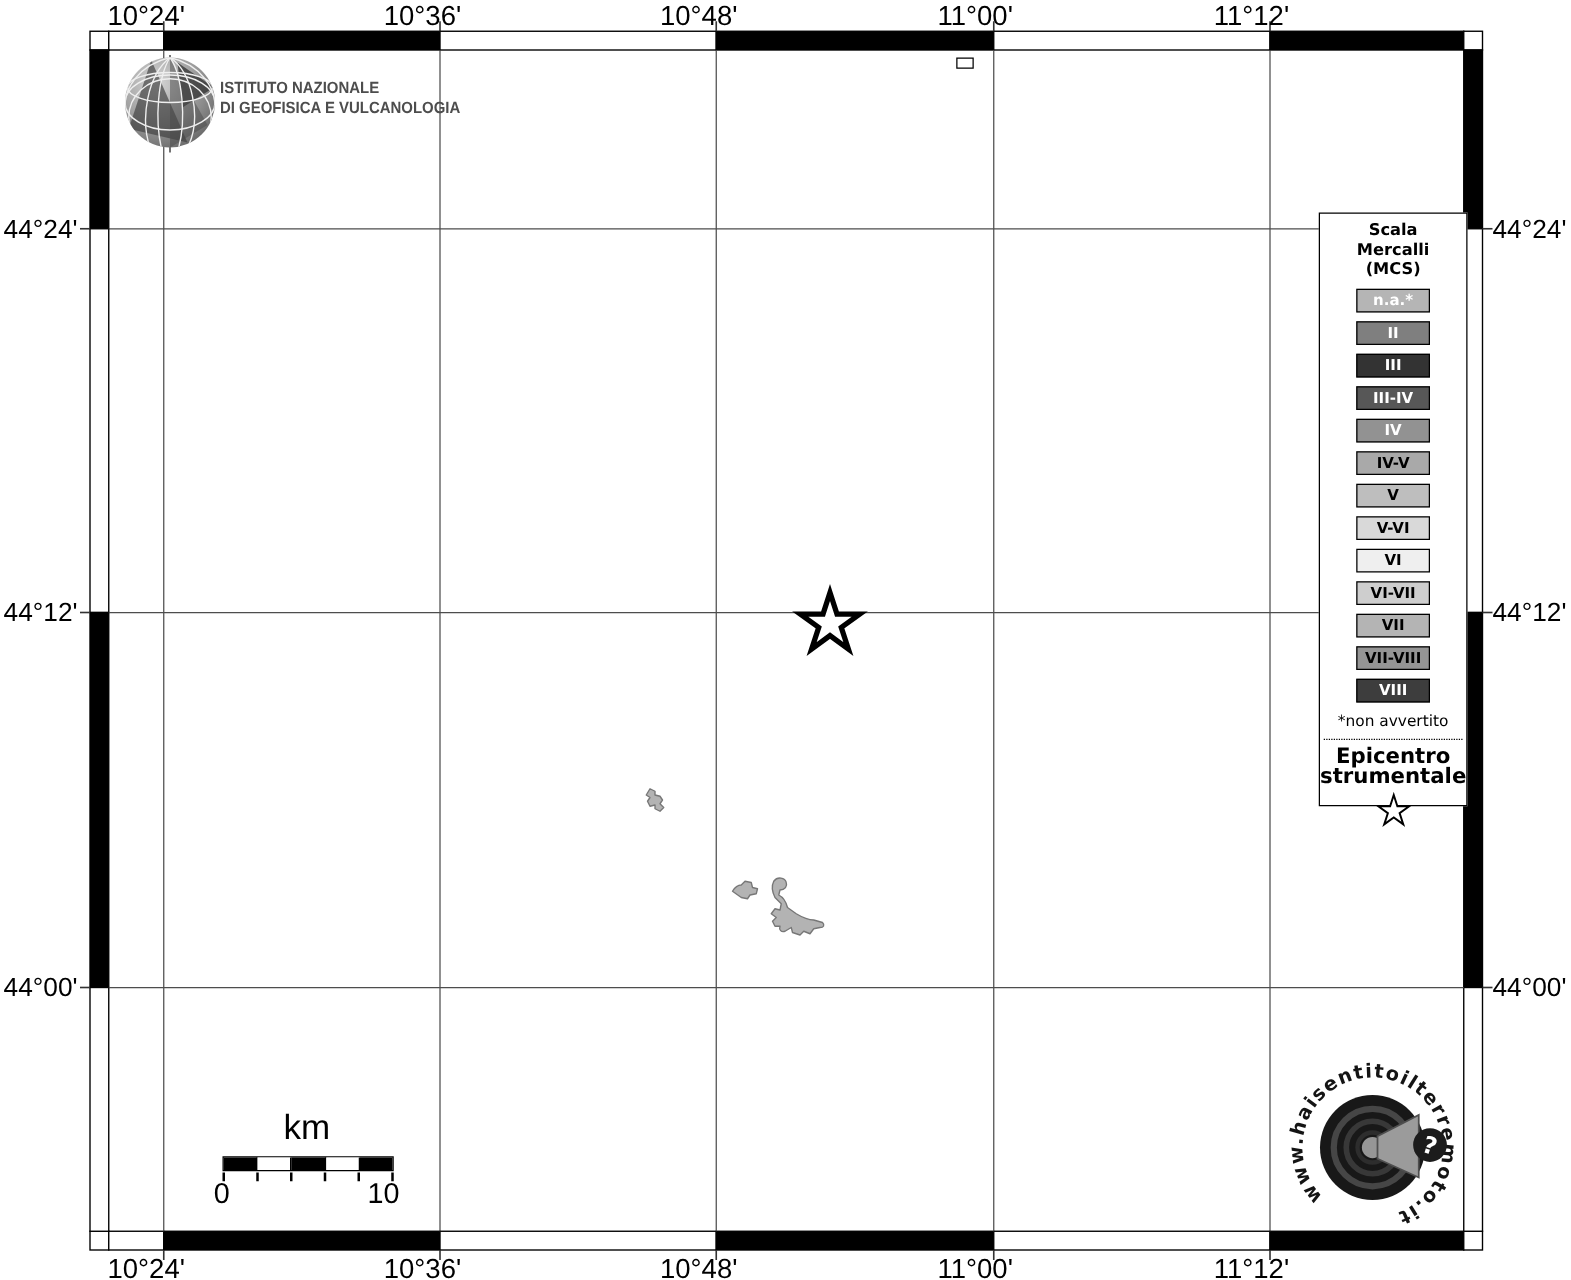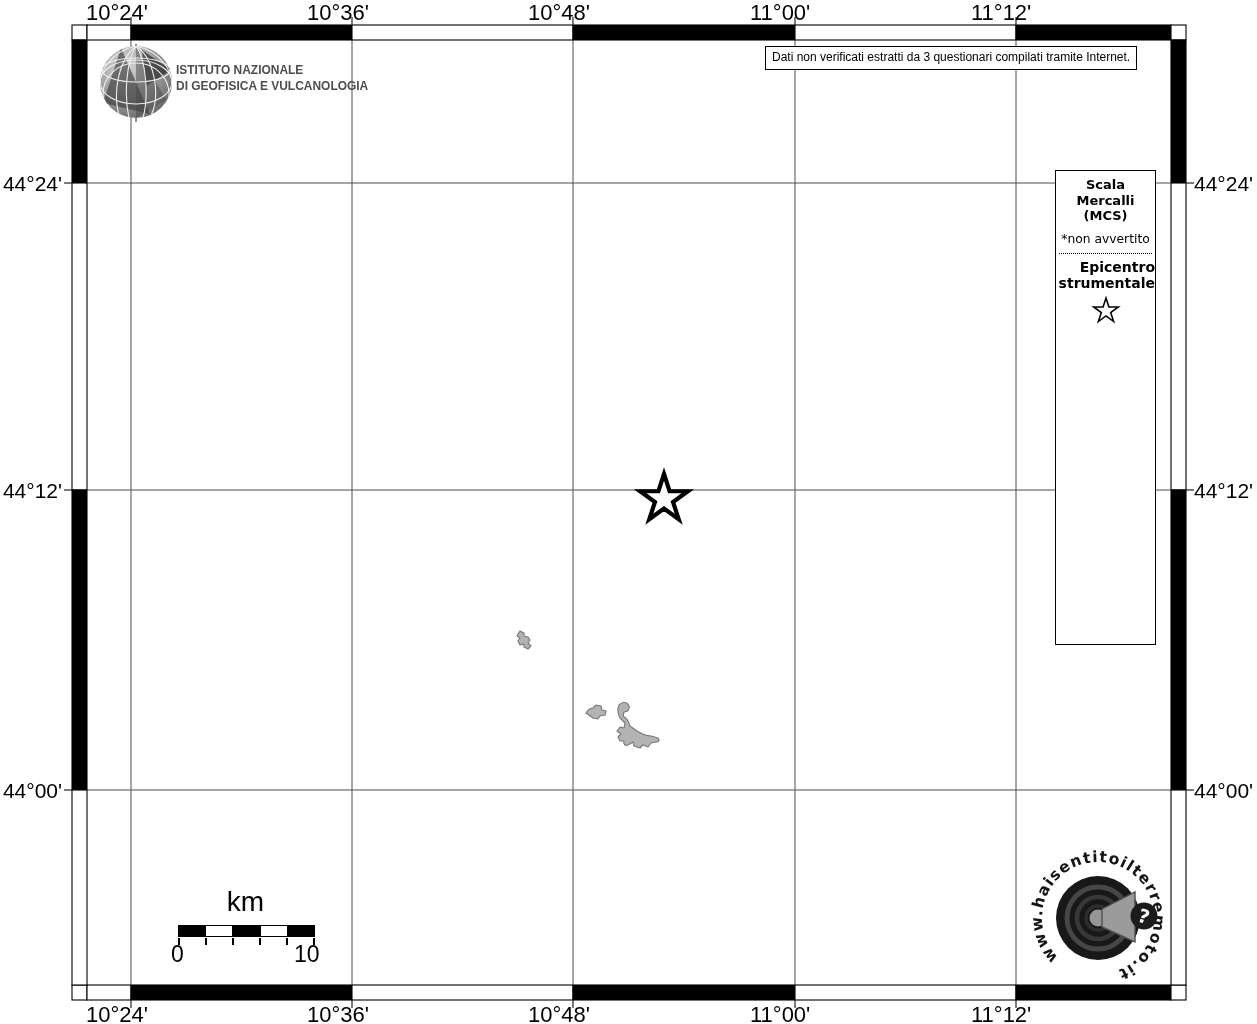--- a/index.html
+++ b/index.html
@@ -15,33 +15,33 @@
     position:absolute;left:765px;top:46px;z-index:3;background:#ffffff;
     border:1.4px solid #000;padding:3px 6px 4px 6px;font-size:12px;line-height:15px;
     white-space:nowrap;
   }
   .ingv-text{
     position:absolute;left:176px;top:62px;z-index:3;color:#4d4d4d;
     font-size:13px;font-weight:bold;line-height:16px;letter-spacing:0px;
     transform:scaleX(.92);transform-origin:left top;white-space:nowrap;
   }
   .legend{
-    position:absolute;left:1055px;top:170px;width:101px;height:475px;z-index:3;
+    position:absolute;left:1055px;top:170px;width:119px;height:475px;z-index:3;
     background:#ffffff;border:1.4px solid #000;box-sizing:border-box;
     text-align:center;font-family:"DejaVu Sans",sans-serif;
   }
   .legend-title{font-weight:bold;font-size:13px;line-height:15.5px;padding-top:6px;}
   .legend-items{margin-top:7px;}
   .legend-box{
     width:57px;height:17px;margin:0 auto 7px auto;border:1.6px solid #000;
     font-size:12px;font-weight:bold;line-height:17px;box-sizing:content-box;
   }
   .legend-footnote{font-size:12.3px;margin-top:8px;}
   .legend-divider{border-top:1.6px dotted #000;margin:7px 3px 5px 3px;height:0;}
-  .legend-epi{font-weight:bold;font-size:14px;line-height:16.5px;text-align:right;}
+  .legend-epi{font-weight:bold;font-size:17px;line-height:16.5px;}
   .legend-star{margin-top:3px;}
   .scalebar-wrap{position:absolute;left:0;top:0;z-index:2;}
   .km-label{position:absolute;left:178px;top:886px;width:135px;text-align:center;font-size:28px;}
   .sbar{position:absolute;left:178px;top:925px;width:135px;height:10px;display:flex;border:1.4px solid #000;box-sizing:content-box;}
   .sbar span{flex:1 1 auto;border-right:1.4px solid #000;}
   .sbar span:last-child{border-right:none;}
   .stick{position:absolute;top:938px;width:1.5px;height:7px;background:#000;}
   .snum{position:absolute;top:941px;font-size:23px;}
 </style>
 </head>
@@ -189,29 +189,43 @@
   <div class="ax side" style="left:1194px;top:172px">44°24'</div>
   <div class="ax side" style="left:1194px;top:479px">44°12'</div>
   <div class="ax side" style="left:1194px;top:779px">44°00'</div>
 
   <div class="ingv-text">
     <div>ISTITUTO NAZIONALE</div>
     <div>DI GEOFISICA E VULCANOLOGIA</div>
   </div>
 
   <div class="infobox">
-    <div>Dati non verificati estratti da 3 questionari compilati tramite Internet.</div>
   </div>
 
   <div class="legend">
     <div class="legend-title">
       <div>Scala</div>
       <div>Mercalli</div>
       <div>(MCS)</div>
     </div>
+    <div class="legend-items" id="legend-items">
+        <div class="legend-box" style="background: rgb(181, 181, 181); color: rgb(255, 255, 255);">n.a.*</div>
+        <div class="legend-box" style="background: rgb(127, 127, 127); color: rgb(255, 255, 255);">II</div>
+        <div class="legend-box" style="background: rgb(51, 51, 51); color: rgb(255, 255, 255);">III</div>
+        <div class="legend-box" style="background: rgb(87, 87, 87); color: rgb(255, 255, 255);">III-IV</div>
+        <div class="legend-box" style="background: rgb(146, 146, 146); color: rgb(255, 255, 255);">IV</div>
+        <div class="legend-box" style="background: rgb(169, 169, 169); color: rgb(0, 0, 0);">IV-V</div>
+        <div class="legend-box" style="background: rgb(190, 190, 190); color: rgb(0, 0, 0);">V</div>
+        <div class="legend-box" style="background: rgb(217, 217, 217); color: rgb(0, 0, 0);">V-VI</div>
+        <div class="legend-box" style="background: rgb(239, 239, 239); color: rgb(0, 0, 0);">VI</div>
+        <div class="legend-box" style="background: rgb(206, 206, 206); color: rgb(0, 0, 0);">VI-VII</div>
+        <div class="legend-box" style="background: rgb(180, 180, 180); color: rgb(0, 0, 0);">VII</div>
+        <div class="legend-box" style="background: rgb(149, 149, 149); color: rgb(0, 0, 0);">VII-VIII</div>
+        <div class="legend-box" style="background: rgb(61, 61, 61); color: rgb(255, 255, 255);">VIII</div>
+      </div>
     <div class="legend-footnote">*non avvertito</div>
     <div class="legend-divider"></div>
     <div class="legend-epi">
       <div>Epicentro</div>
       <div>strumentale</div>
     </div>
     <svg class="legend-star" width="30" height="30">
       <polygon transform="translate(15,16) scale(0.52)" points="0,-25 5.58,-7.73 23.78,-7.73 9.01,2.94 14.69,20.23 0,9.5 -14.69,20.23 -9.01,2.94 -23.78,-7.73 -5.58,-7.73" fill="#ffffff" stroke="#000000" stroke-width="3"></polygon>
     </svg>
   </div>

